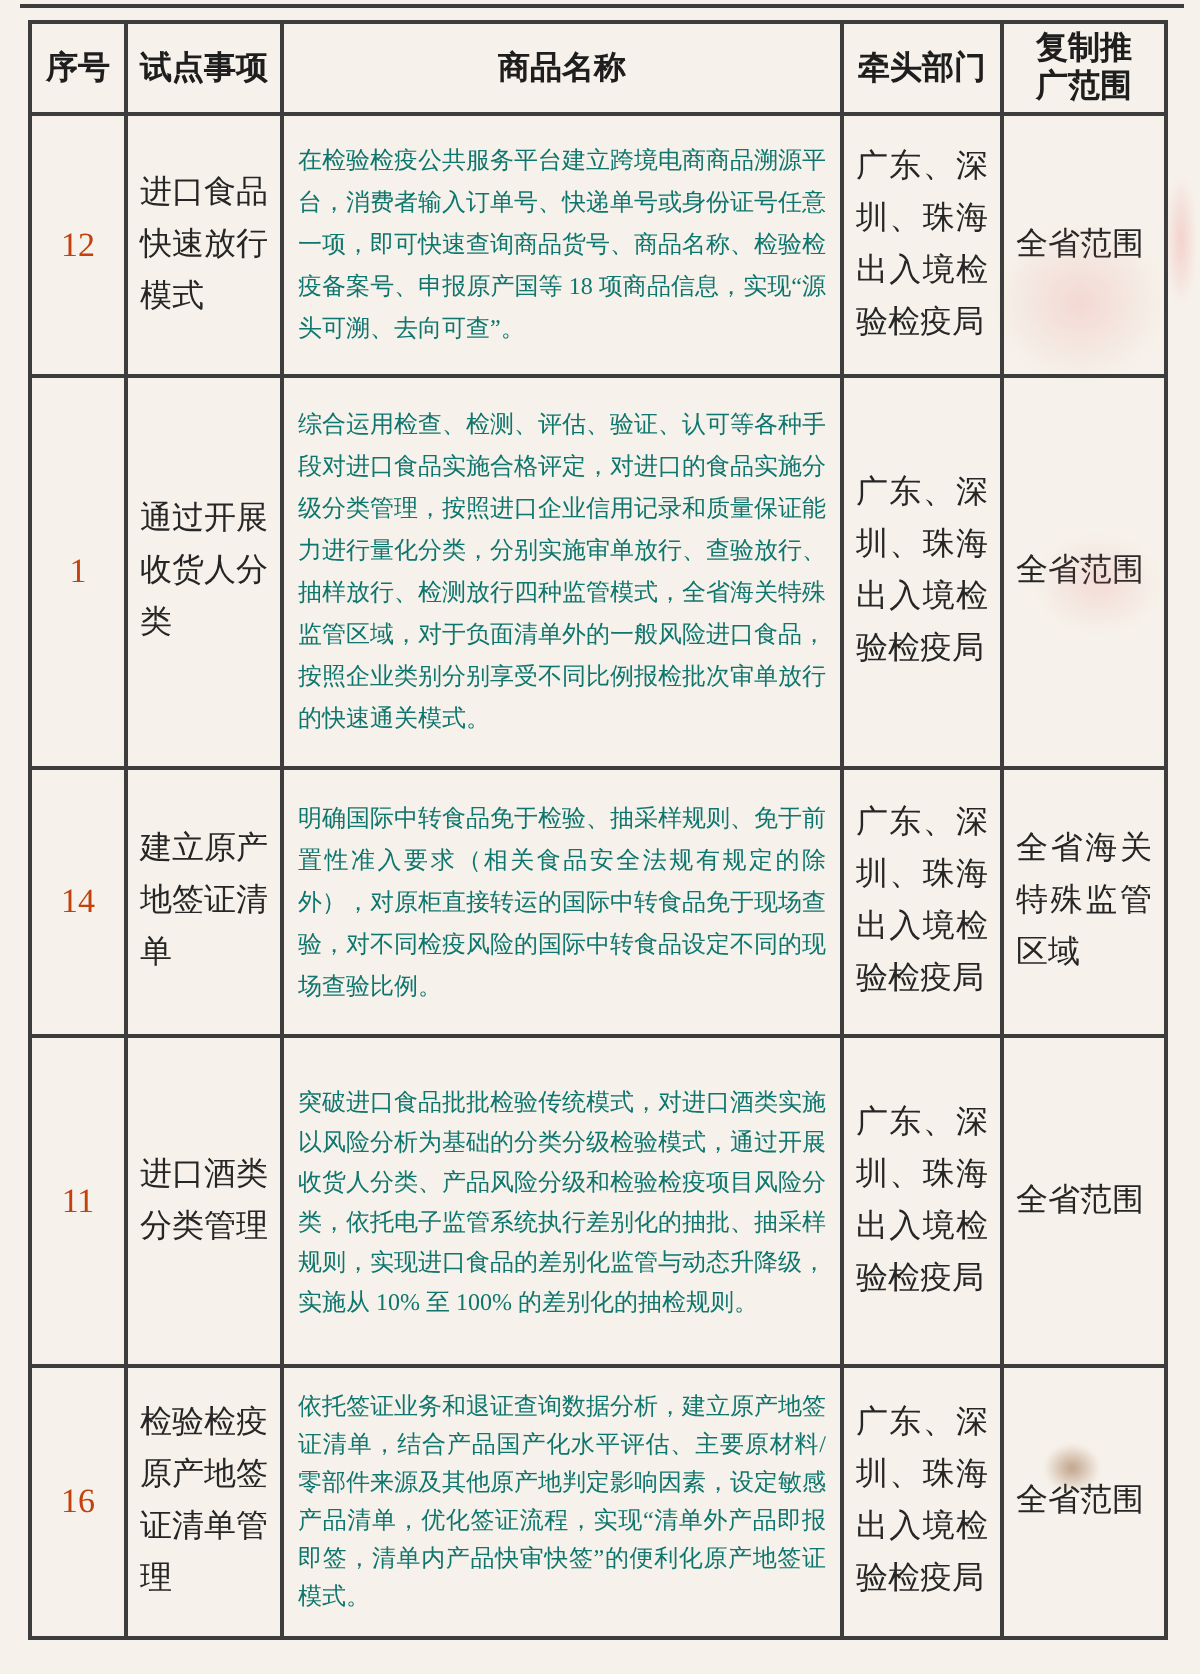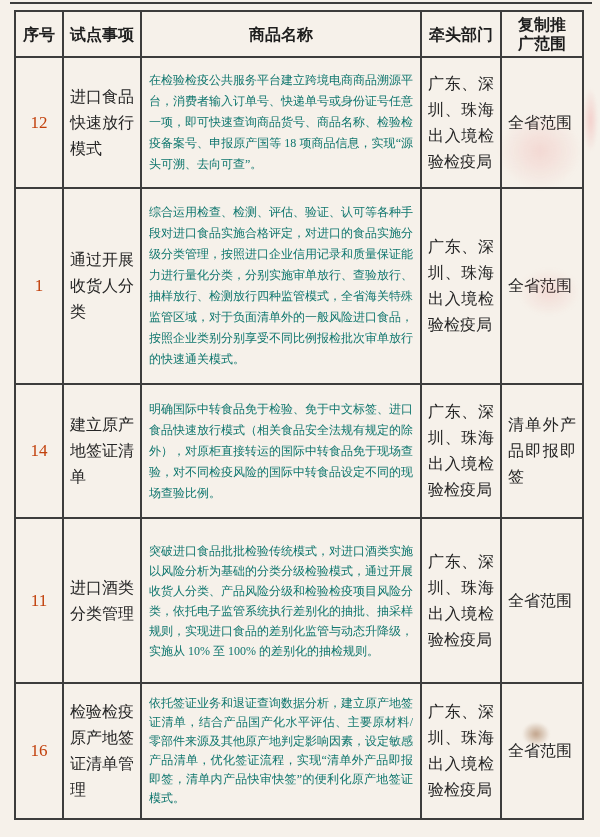--- a/index.html
+++ b/index.html
@@ -81,23 +81,23 @@
       <tr style="height:196px">
         <td class="cell-no">1</td>
         <td class="cell-item">通过开展收货人分类</td>
         <td class="cell-content">综合运用检查、检测、评估、验证、认可等各种手段对进口食品实施合格评定，对进口的食品实施分级分类管理，按照进口企业信用记录和质量保证能力进行量化分类，分别实施审单放行、查验放行、抽样放行、检测放行四种监管模式，全省海关特殊监管区域，对于负面清单外的一般风险进口食品，按照企业类别分别享受不同比例报检批次审单放行的快速通关模式。</td>
         <td class="cell-dept">广东、深圳、珠海出入境检验检疫局</td>
         <td class="cell-scope">全省范围</td>
       </tr>
       <tr style="height:134px">
         <td class="cell-no">14</td>
         <td class="cell-item">建立原产地签证清单</td>
-        <td class="cell-content">明确国际中转食品免于检验、免于中文标签、进口食品快速放行模式（相关食品安全法规有规定的除外），对原柜直接转运的国际中转食品免于现场查验，对不同检疫风险的国际中转食品设定不同的现场查验比例。</td>
+        <td class="cell-content">明确国际中转食品免于检验、抽采样规则、免于前置性准入要求（相关食品安全法规有规定的除外），对原柜直接转运的国际中转食品免于现场查验，对不同检疫风险的国际中转食品设定不同的现场查验比例。</td>
         <td class="cell-dept">广东、深圳、珠海出入境检验检疫局</td>
-        <td class="cell-scope">清单外产品即报即签</td>
+        <td class="cell-scope">全省海关特殊监管区域</td>
       </tr>
       <tr style="height:165px">
         <td class="cell-no">11</td>
         <td class="cell-item">进口酒类分类管理</td>
         <td class="cell-content lh20">突破进口食品批批检验传统模式，对进口酒类实施以风险分析为基础的分类分级检验模式，通过开展收货人分类、产品风险分级和检验检疫项目风险分类，依托电子监管系统执行差别化的抽批、抽采样规则，实现进口食品的差别化监管与动态升降级，实施从 10% 至 100% 的差别化的抽检规则。</td>
         <td class="cell-dept">广东、深圳、珠海出入境检验检疫局</td>
         <td class="cell-scope">全省范围</td>
       </tr>
       <tr style="height:136px">
         <td class="cell-no">16</td>

